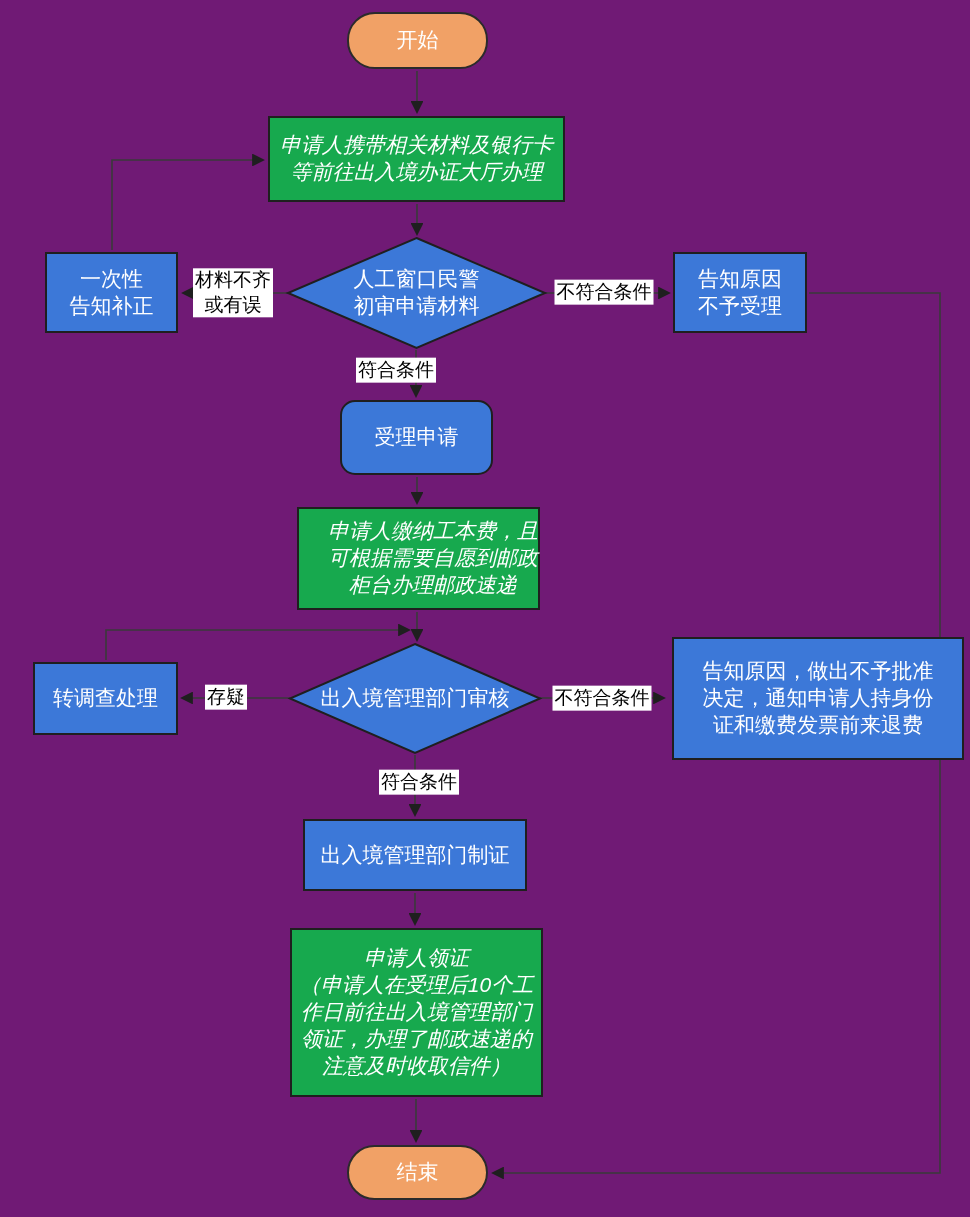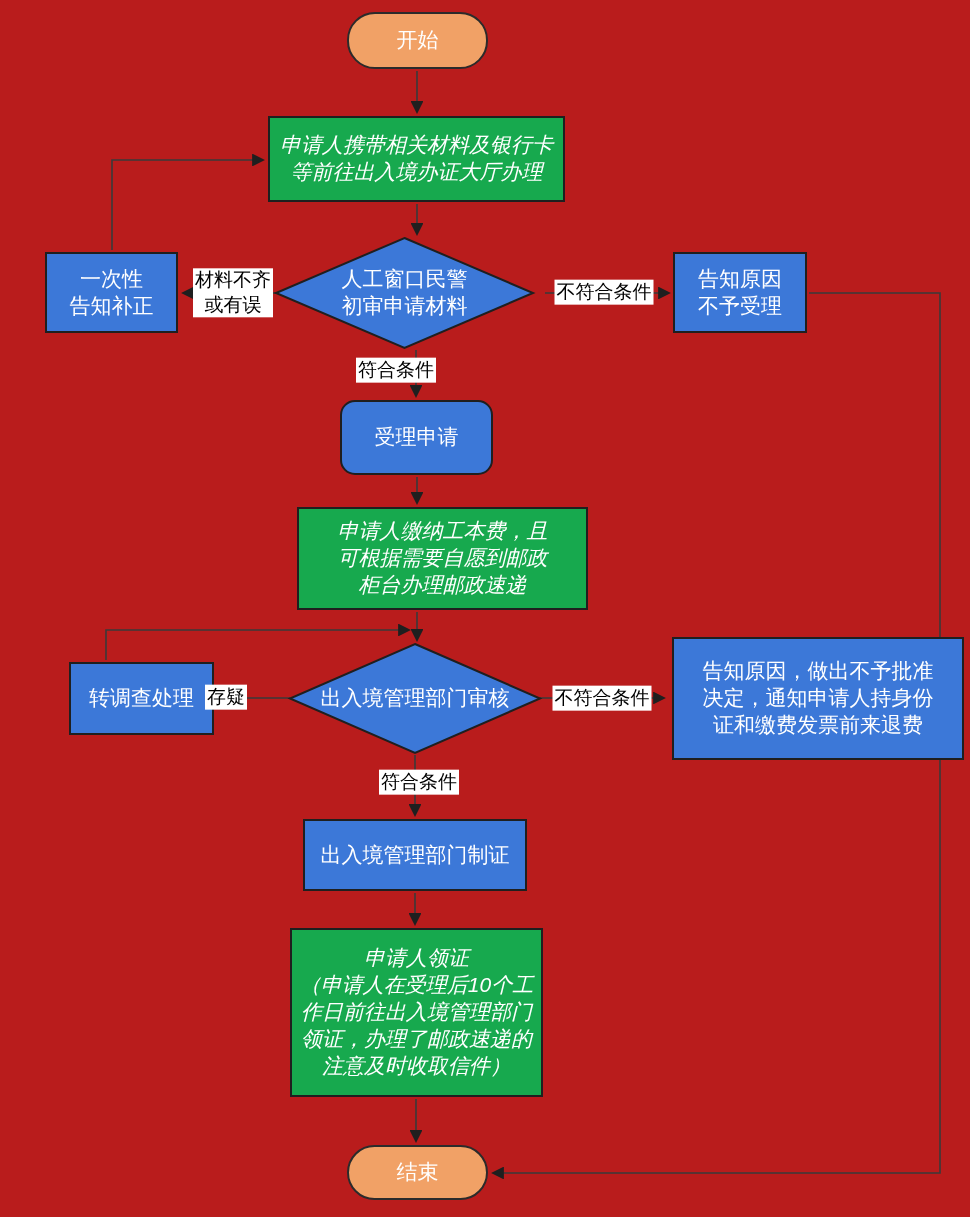--- a/index.html
+++ b/index.html
@@ -1,20 +1,20 @@
 <!DOCTYPE html>
 <html><head>
 <meta charset="utf-8">
 <style>
   html, body { margin: 0; padding: 0; background: #ffffff; }
   #canvas {
     position: relative;
     width: 970px;
     height: 1217px;
-    background: #b91c1c;
+    background: #701a75;
     font-family: "Liberation Sans", sans-serif;
     overflow: hidden;
   }
   #connectors {
     position: absolute;
     left: 0; top: 0;
     width: 970px; height: 1217px;
     pointer-events: none;
   }
   .node {
@@ -97,44 +97,44 @@
   <div class="node rect green" style="left:268px; top:116px; width:297px; height:86px;">
     <span>申请人携带相关材料及银行卡
 等前往出入境办证大厅办理</span>
   </div>
 
   <div class="node rect blue" style="left:45px; top:252px; width:133px; height:81px;">
     <span>一次性
 告知补正</span>
   </div>
 
-  <div class="node diamond" style="left:276px; top:238px; width:257px; height:110px;">
+  <div class="node diamond" style="left:288px; top:238px; width:257px; height:110px;">
     <svg viewBox="0 0 257 110">
       <polygon points="128.5,0 257,55 128.5,110 0,55" fill="#3C78D8" stroke="#1f1f1f" stroke-width="2"></polygon>
     </svg>
     <span class="label">人工窗口民警
 初审申请材料</span>
   </div>
 
   <div class="node rect blue" style="left:673px; top:252px; width:134px; height:81px;">
     <span>告知原因
 不予受理</span>
   </div>
 
   <div class="node rect blue" style="left:340px; top:400px; width:153px; height:75px;border-radius:15px;">
     <span>受理申请</span>
   </div>
 
-  <div class="node rect green" style="left:297px; top:507px; width:291px; height:103px;">
+  <div class="node rect green" style="left:297px; top:507px; width:243px; height:103px;justify-content:flex-end;">
     <span>申请人缴纳工本费，且
 可根据需要自愿到邮政
 柜台办理邮政速递</span>
   </div>
 
-  <div class="node rect blue" style="left:33px; top:662px; width:145px; height:73px;margin-left:36px;">
+  <div class="node rect blue" style="left:33px; top:662px; width:145px; height:73px;">
     <span>转调查处理</span>
   </div>
 
   <div class="node diamond" style="left:290px; top:644px; width:250px; height:109px;">
     <svg viewBox="0 0 250 109">
       <polygon points="125,0 250,54.5 125,109 0,54.5" fill="#3C78D8" stroke="#1f1f1f" stroke-width="2"></polygon>
     </svg>
     <span class="label">出入境管理部门审核</span>
   </div>
 

